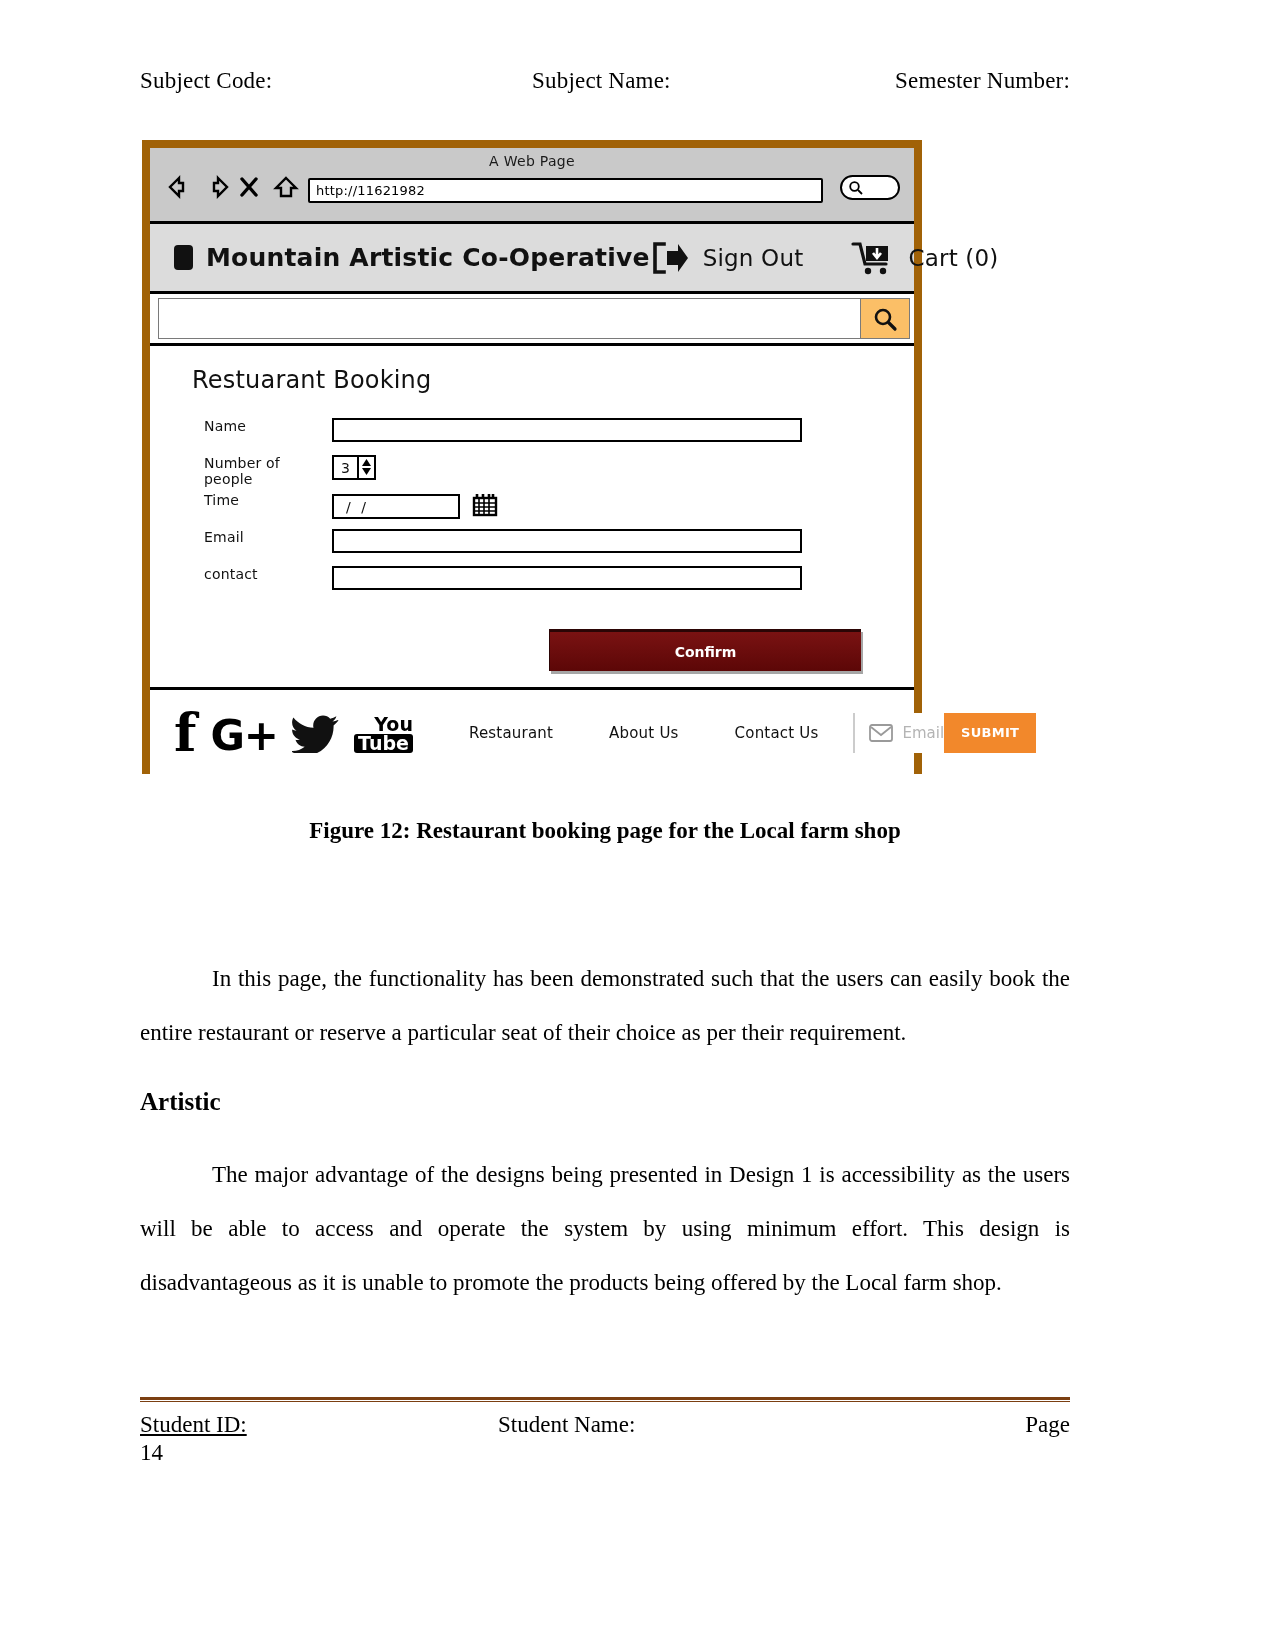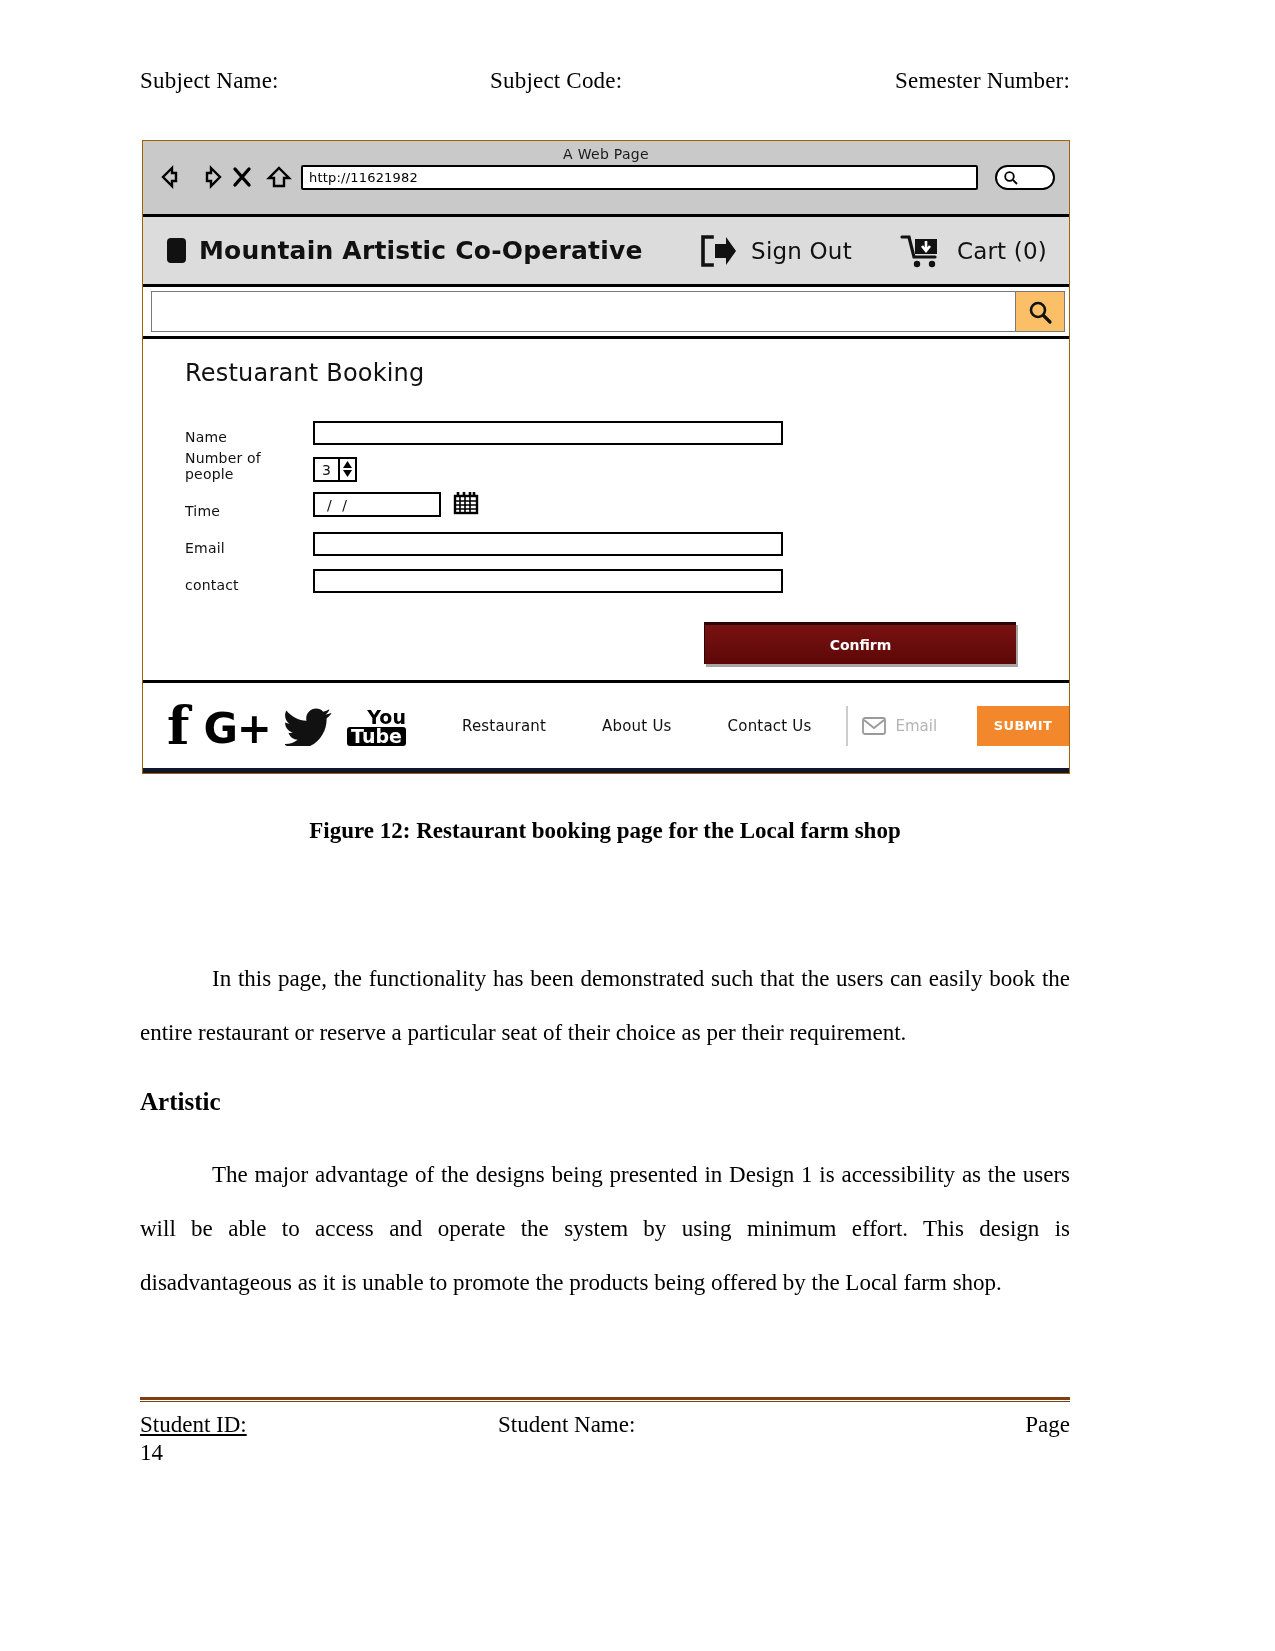--- a/index.html
+++ b/index.html
@@ -37,23 +37,23 @@
     white-space: nowrap;
   }
   .doc-header .h1 { width: 392px; }
   .doc-header .h2 { width: 350px; }
   .doc-header .h3 { flex: 1; text-align: right; }
 
   
   .wire {
     position: absolute;
     left: 142px; top: 140px;
-    width: 928px;
+    width: 780px;
     height: 634px;
-    border: 1px solid #a16207;
+    border: 8px solid #a16207;
     background: #0f172a;
     font-family: "DejaVu Sans", sans-serif;
   }
 
   
   .chrome {
     height: 76px;
     background: #c9c9c9;
     border-bottom: 3px solid #000;
     position: relative;
@@ -80,20 +80,21 @@
     border: 2px solid #000;
     border-radius: 2px;
     display: flex;
     align-items: center;
     padding-left: 6px;
     font-size: 13px;
     letter-spacing: .2px;
     color: #000;
     overflow: hidden;
     white-space: nowrap;
+    margin-top: 7px;
   }
   .url-search {
     width: 60px; height: 25px;
     background: #fff;
     border: 2px solid #000;
     border-radius: 13px;
     margin-left: 8px;
     display: flex;
     align-items: center;
     justify-content: flex-start;
@@ -173,23 +174,24 @@
     position: relative;
   }
   .form-title {
     font-size: 24px;
     color: #111;
     letter-spacing: .2px;
     margin-bottom: 24px;
   }
   .frow {
     display: flex;
-    align-items: flex-end;
+    align-items: flex-start;
     height: 34px;
     margin-bottom: 3px;
+    margin-left: 12px;
   }
   .flabel {
     width: 128px;
     font-size: 14px;
     color: #111;
     letter-spacing: .2px;
     flex: none;
   }
   .ftext {
     width: 470px;
@@ -369,22 +371,22 @@
   .doc-footer .f2 { width: 350px; }
   .doc-footer .f3 { flex: 1; text-align: right; }
   .doc-footer .pagenum { margin-top: 2px; }
 </style>
 </head>
 <body>
 
 <div class="page">
 
   <div class="doc-header">
+    <span class="h-item h1">Subject Code:</span>
     <span class="h-item h2">Subject Name:</span>
-    <span class="h-item h1">Subject Code:</span>
     <span class="h-item h3">Semester Number:</span>
   </div>
 
   <div class="wire">
 
     <div class="chrome">
       <div class="chrome-title">A Web Page</div>
       <div class="chrome-row">
         <span class="nav-ico">
           <svg width="26" height="26" viewBox="0 0 26 26">

